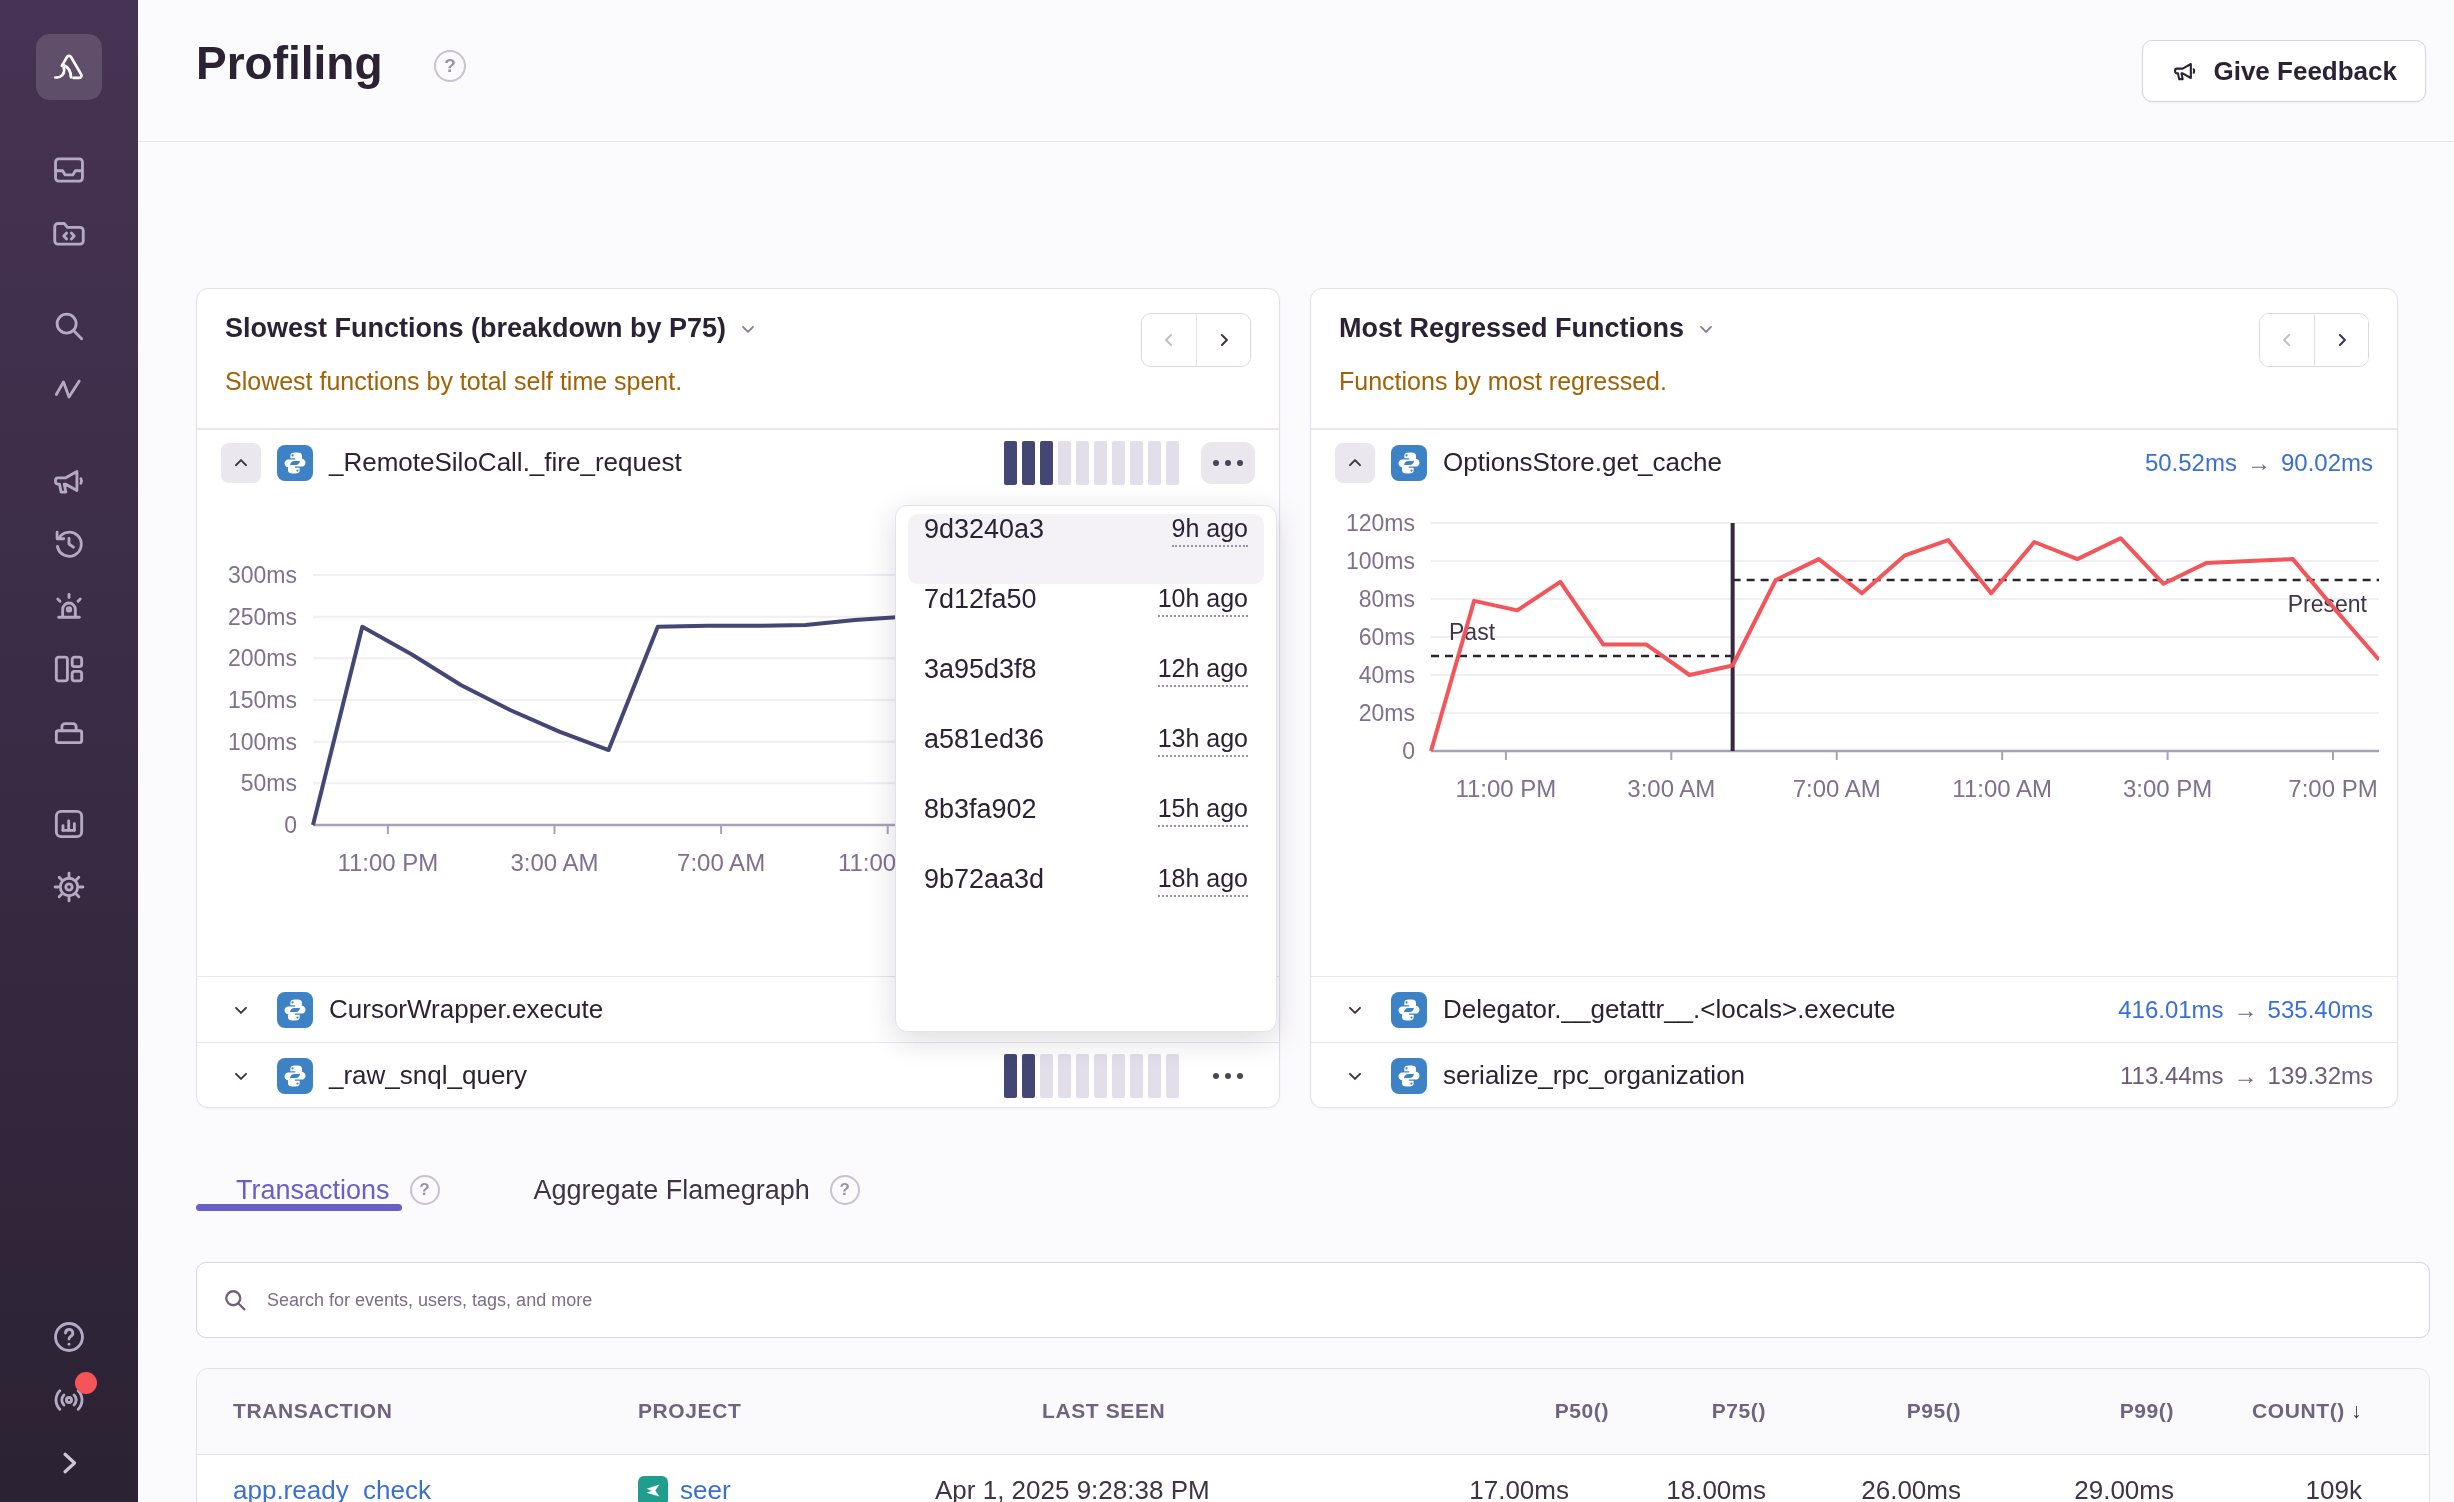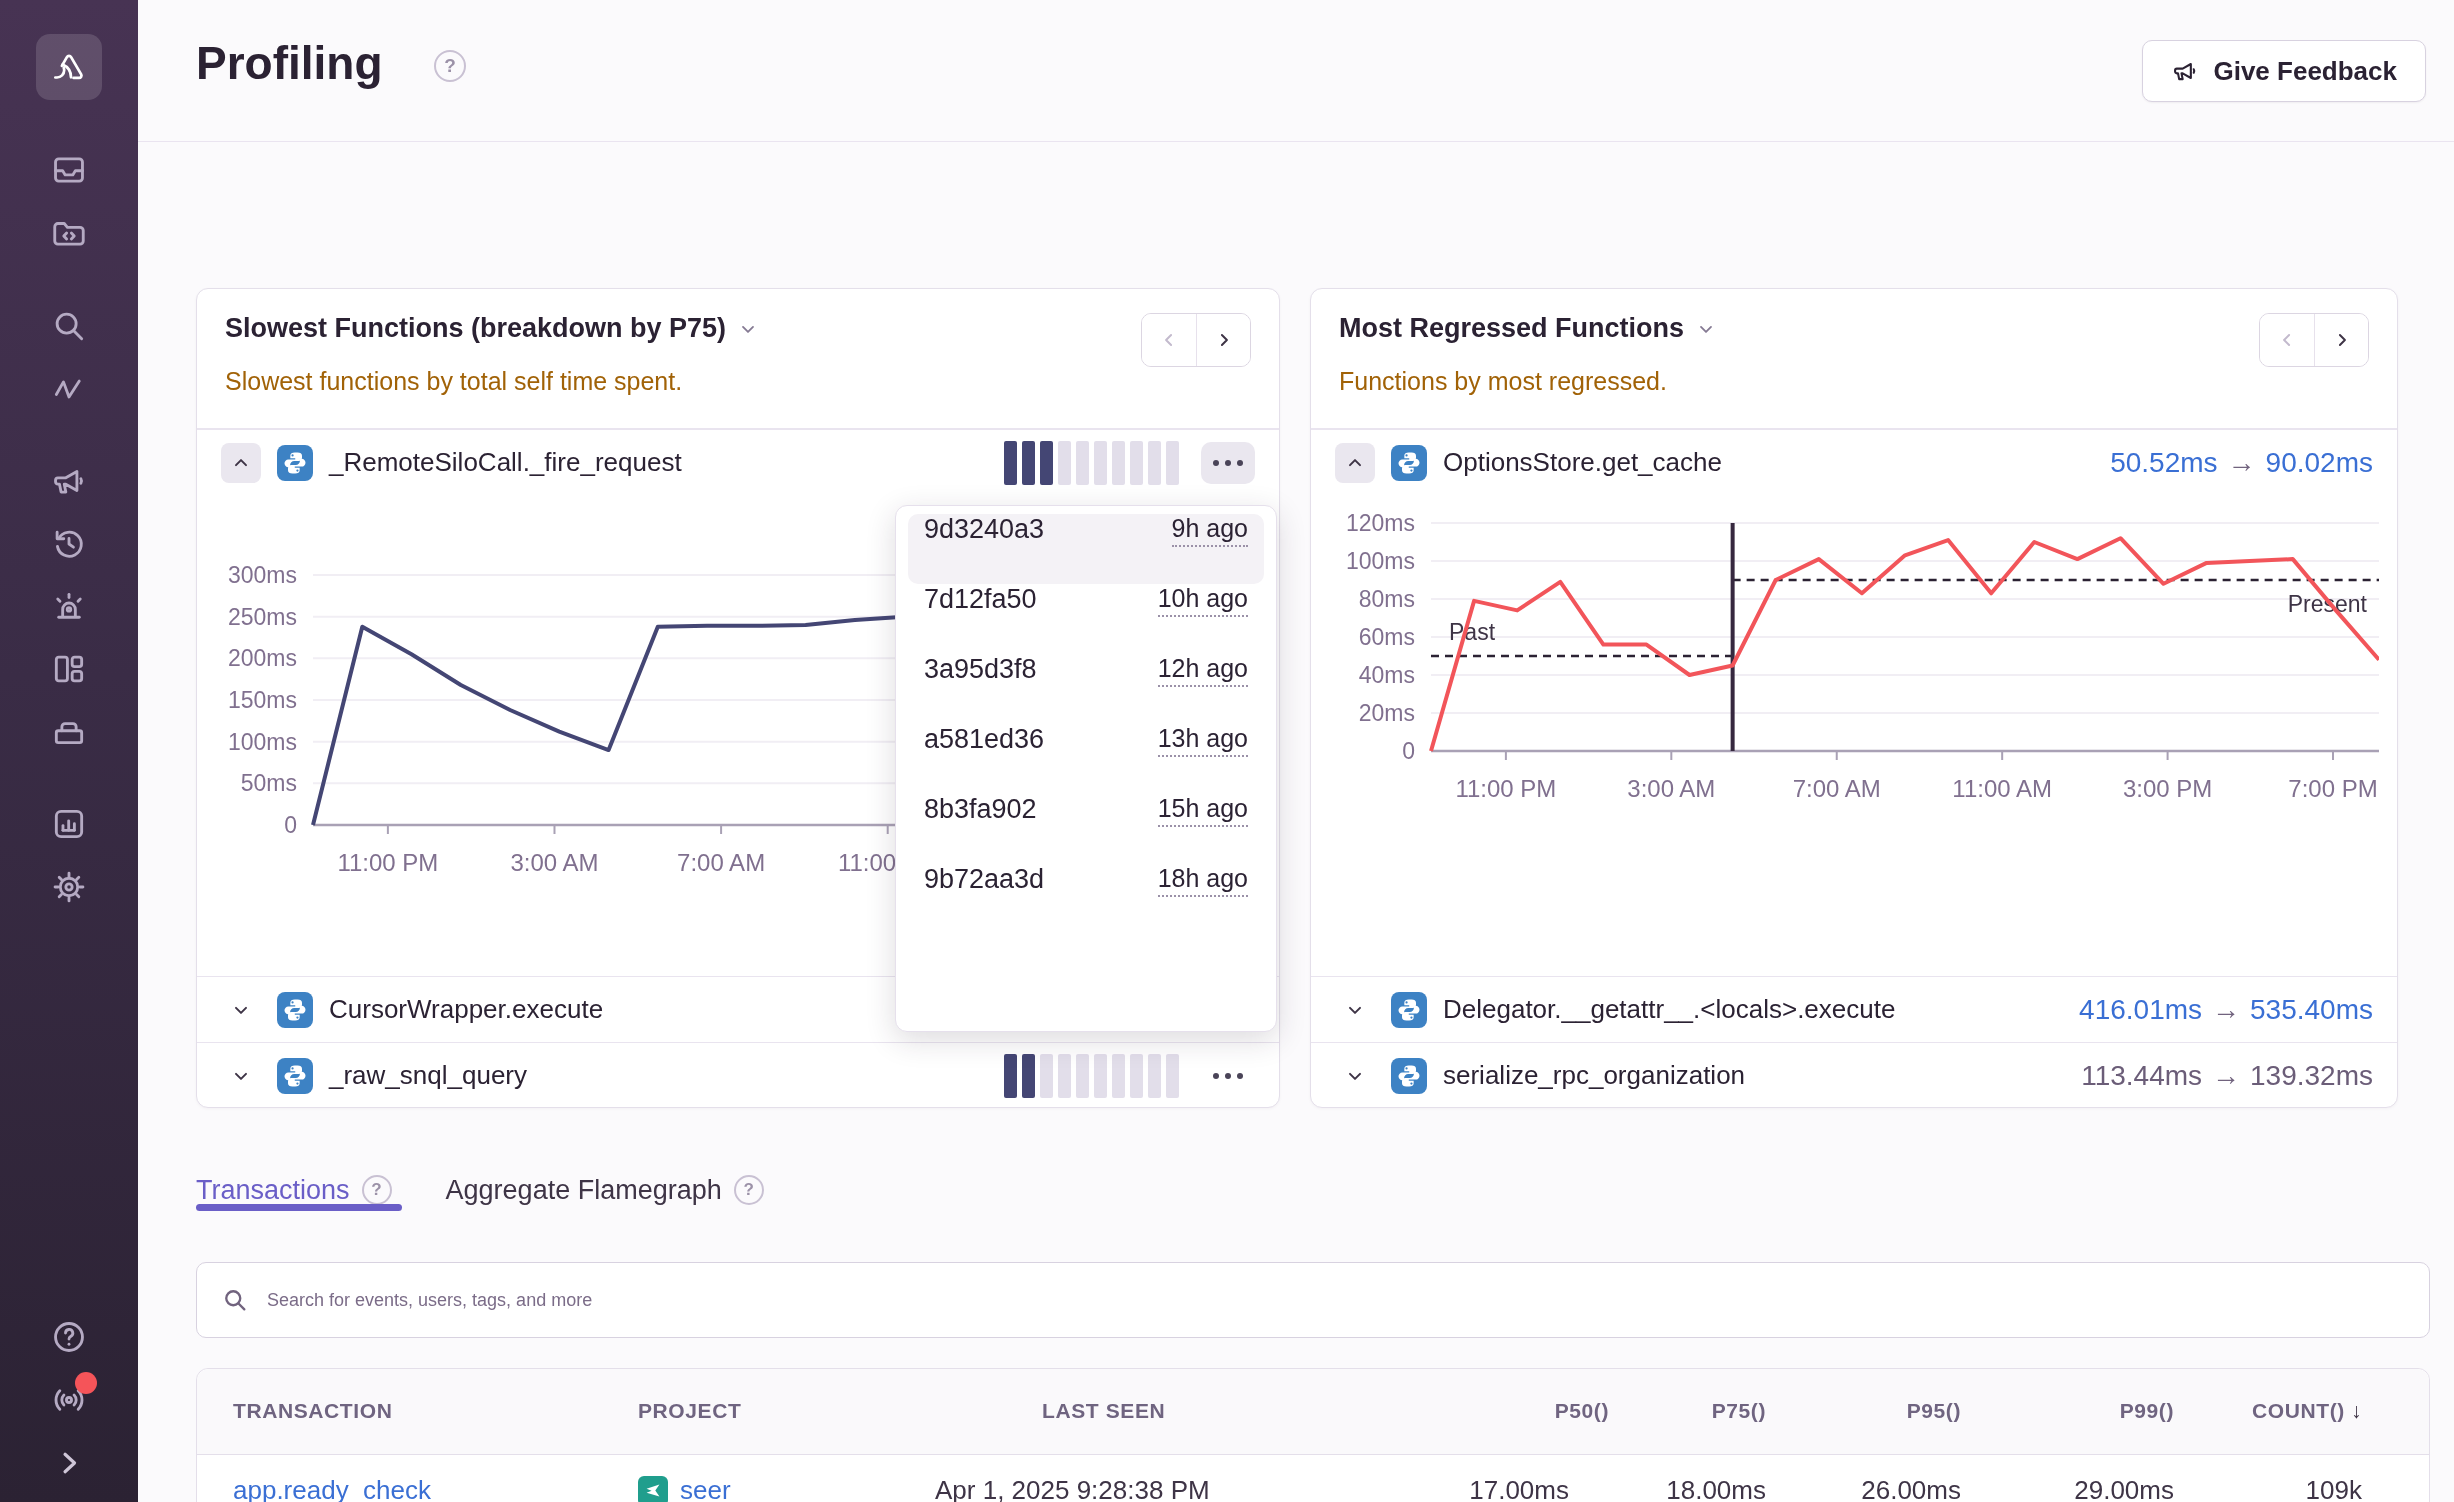--- a/index.html
+++ b/index.html
@@ -63,42 +63,42 @@
            display:flex;align-items:center;justify-content:center;}
   .py-icon svg{width:28px;height:28px;}
   .fn-name{margin-left:16px;font-size:26px;font-weight:400;color:#2b2233;white-space:nowrap;}
   .row-right{margin-left:auto;display:flex;align-items:center;gap:22px;}
   .spark{display:flex;gap:5px;align-items:center;}
   .spark i{width:13px;height:44px;border-radius:2px;display:block;}
   .overflow-btn{width:54px;height:42px;border-radius:10px;display:flex;align-items:center;justify-content:center;
                 gap:6px;cursor:pointer;}
   .overflow-btn.on{background:#eae7ef;}
   .overflow-btn b{width:6px;height:6px;border-radius:50%;background:#4a4458;display:block;}
-  .reg-vals{font-size:28px;white-space:nowrap;}
+  .reg-vals{font-size:24px;white-space:nowrap;}
   .reg-vals .arrow{color:#71637e;padding:0 10px;}
   .reg-vals.linked span.v{color:#3a6fd4;}
   .reg-vals.muted span.v{color:#6b5d78;}
 
   .chart-box{position:absolute;}
   .chart-box svg{display:block;}
 
   
   .popup{position:absolute;left:895px;top:505px;width:382px;height:527px;background:#fff;
          border:1px solid #e6e0ec;border-radius:12px;box-shadow:0 8px 30px rgba(43,34,51,.16);z-index:40;}
   .popup-title{padding:24px 28px 18px;font-size:25px;font-weight:bold;color:#2b2233;border-bottom:1px solid #e9e4ef;}
   .profile-row{height:70px;margin:0 12px;padding:0 16px;display:flex;align-items:flex-start;
                justify-content:space-between;cursor:pointer;border-radius:10px;}
   .profile-list{padding-top:8px;}
   .profile-row.active{background:#f4f2f6;}
   .profile-id{font-size:27px;color:#2b2233;}
   .profile-time{font-size:25px;color:#2b2233;border-bottom:2px dotted #9b91a8;padding-bottom:2px;cursor:pointer;}
 
   
   .tabs{position:absolute;left:196px;top:1158px;height:64px;display:flex;gap:54px;align-items:center;}
-  .tab{display:flex;align-items:flex-start;gap:12px;font-size:27px;cursor:pointer;}
+  .tab{display:flex;align-items:flex-start;gap:20px;font-size:27px;cursor:pointer;margin-left:40px;}
   .tab.active{color:#6a5ec7;}
   .tab.inactive{color:#3e3446;}
   .tab-underline{position:absolute;left:196px;top:1204px;width:206px;height:7px;border-radius:4px;background:#6a5ec7;}
 
   
   .searchbar{position:absolute;left:196px;top:1262px;width:2234px;height:76px;border:1px solid #d8d2e0;
              border-radius:10px;background:#fff;display:flex;align-items:center;padding:0 24px;gap:16px;}
   .searchbar svg{width:28px;height:28px;color:#71637e;flex:none;}
   .searchbar input{border:none;outline:none;flex:1;font-size:18px;color:#2b2233;background:transparent;
                    font-family:"Liberation Sans","DejaVu Sans",sans-serif;}

